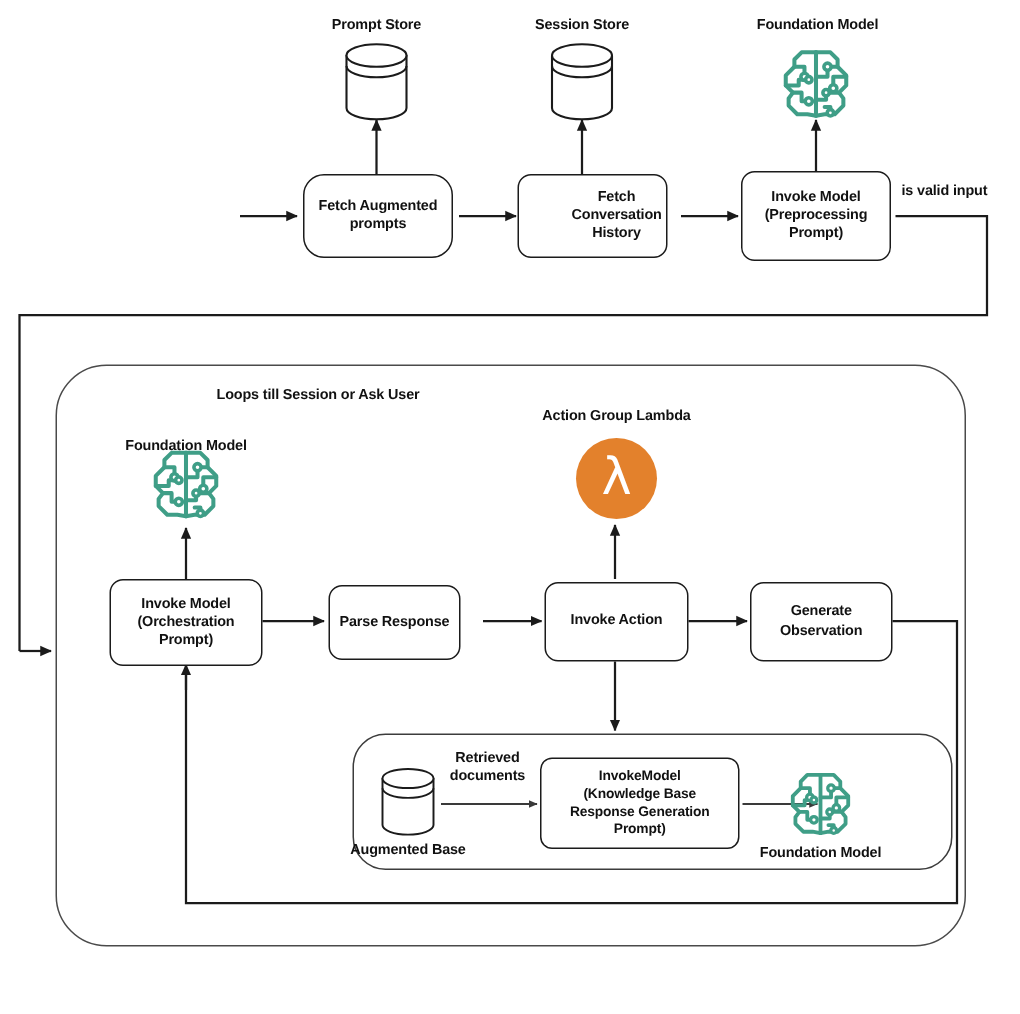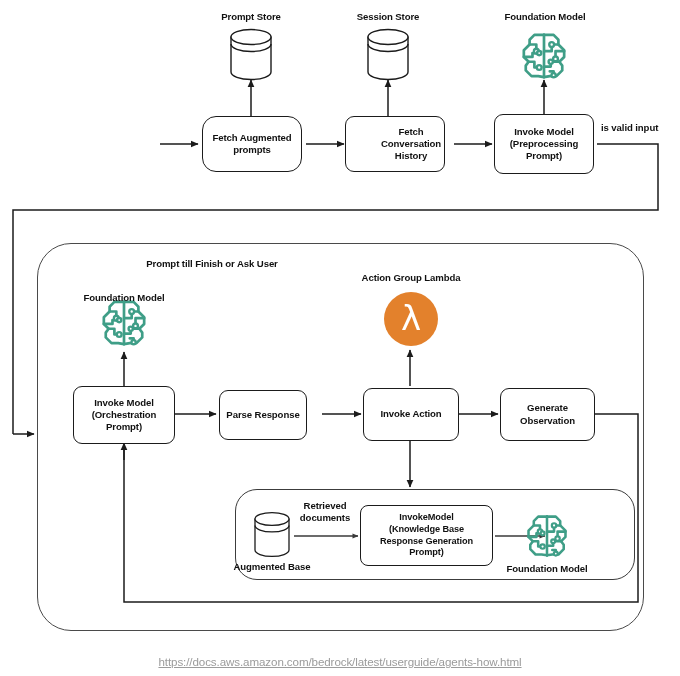--- a/index.html
+++ b/index.html
@@ -250,21 +250,21 @@
     <span>Fetch Conversation
 History</span>
   </div>
   <div class="node" style="left:494px; top:114px; width:100px; height:60px;">
     <span>Invoke Model
 (Preprocessing
 Prompt)</span>
   </div>
   <div class="label" style="left:601px; top:122px;">is valid input</div>
 
-  <div class="label center" style="left:212px; top:258px;">Prompt till Finish or Ask User</div>
+  <div class="label center" style="left:212px; top:258px;">Loops till Session or Ask User</div>
   <div class="label center" style="left:124px; top:292px;">Foundation Model</div>
   <div class="label center" style="left:411px; top:272px;">Action Group Lambda</div>
 
   <div class="lambda-circle" style="left:384px; top:292px; width:54px; height:54px;">
     <span class="lambda-glyph">λ</span>
   </div>
 
   <div class="node" style="left:73px; top:386px; width:102px; height:58px;">
     <span>Invoke Model
 (Orchestration
@@ -285,15 +285,14 @@
   <div class="label center" style="left:325px; top:500px; text-align:center;">Retrieved
 documents</div>
   <div class="node" style="left:360px; top:505px; width:133px; height:61px; border-radius:8px; font-size:9.2px;">
     <span>InvokeModel
 (Knowledge Base
 Response Generation
 Prompt)</span>
   </div>
   <div class="label center" style="left:547px; top:563px;">Foundation Model</div>
 
-  <a class="footer-link" href="#" style="top:655px;">https://docs.aws.amazon.com/bedrock/latest/userguide/agents-how.html</a>
 
 </div>
 
 </body></html>

